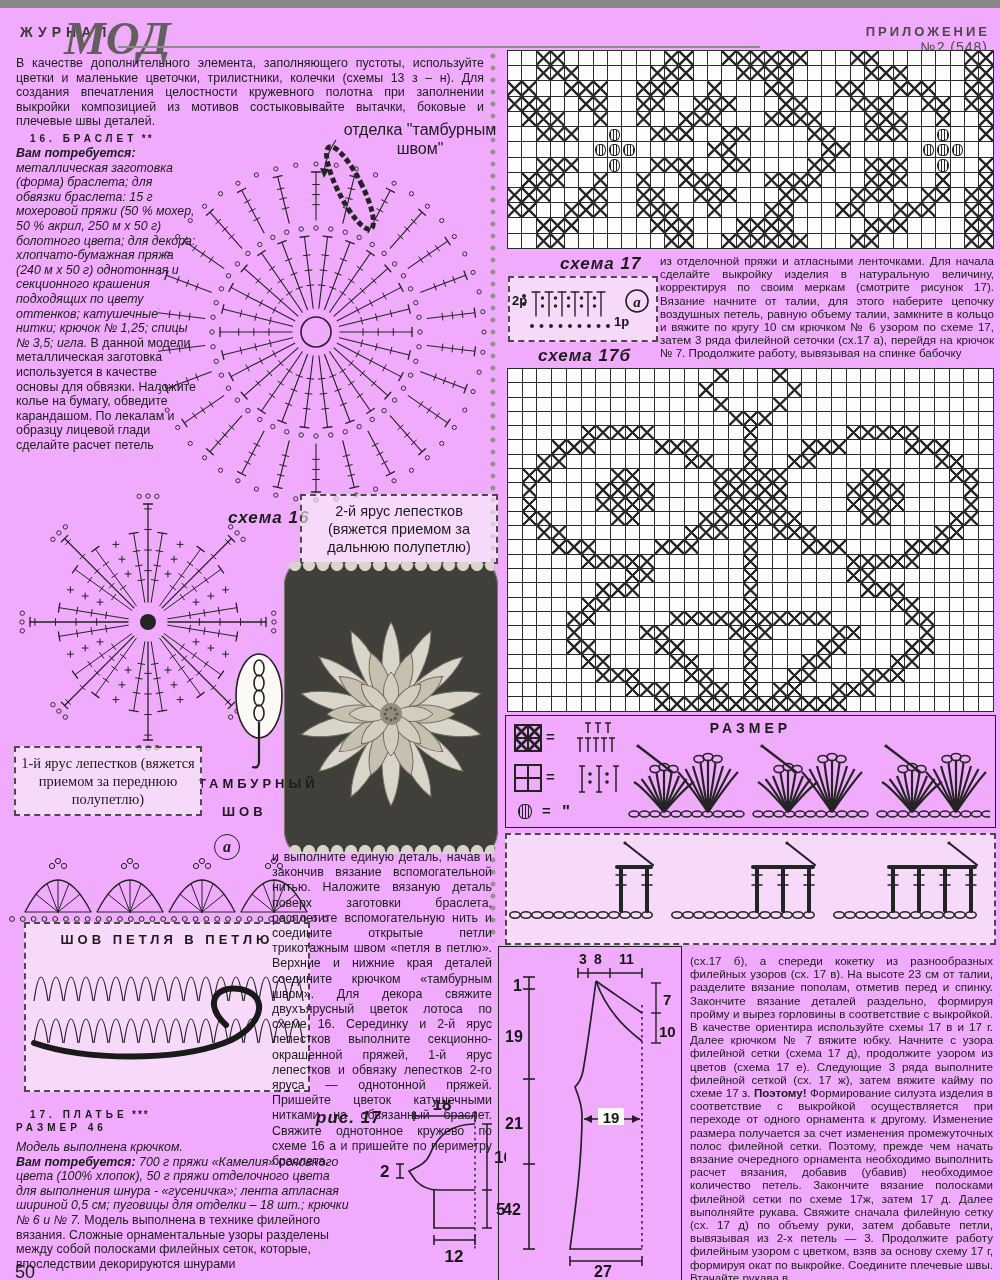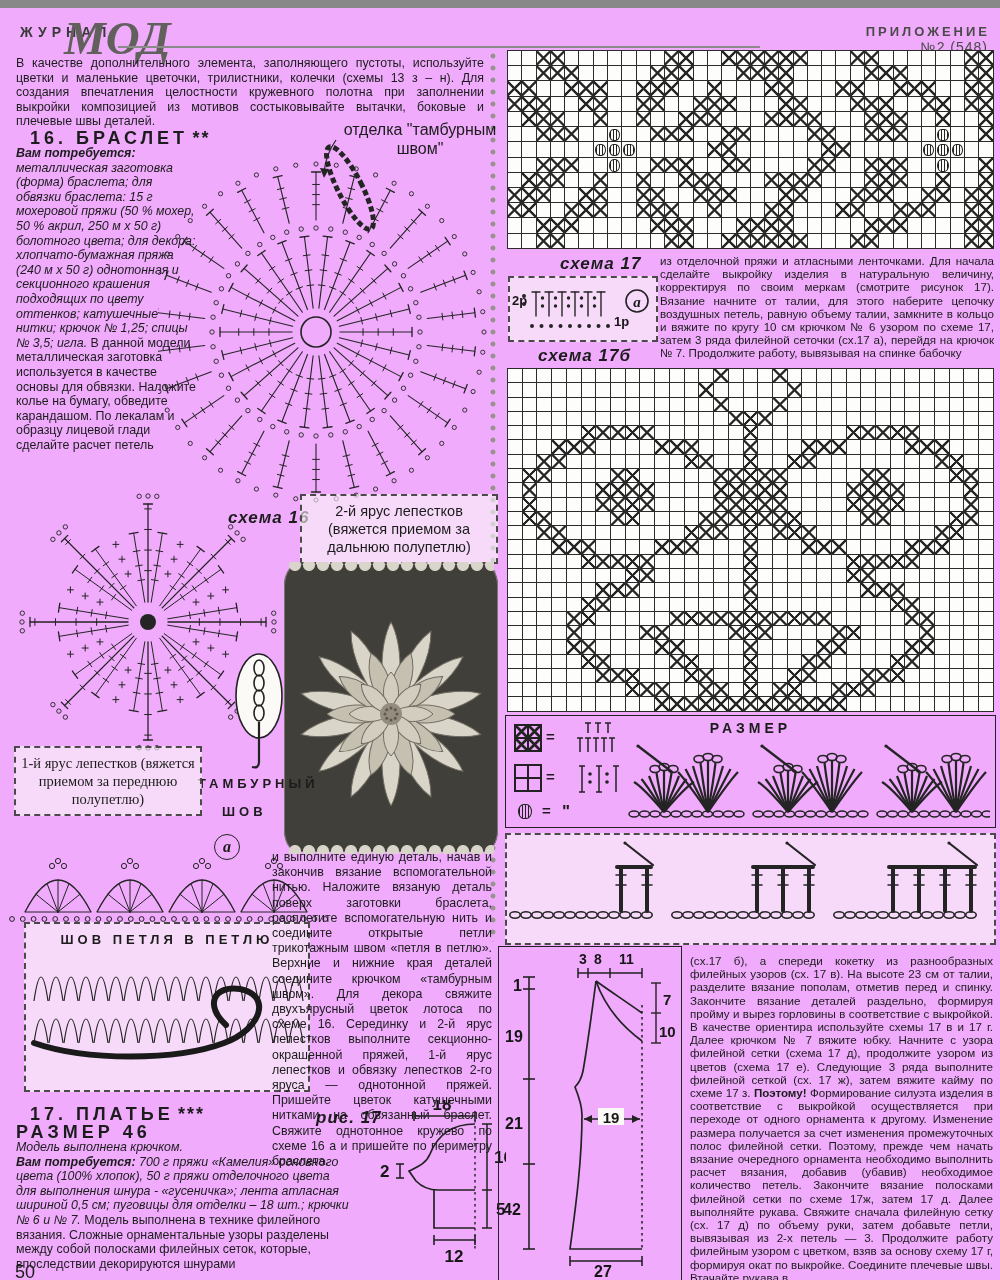--- a/index.html
+++ b/index.html
@@ -14,21 +14,21 @@
   .logo-top{font-size:14px;font-weight:bold;letter-spacing:5px;color:#3a3a3a;}
   .logo-main{font-family:"Liberation Serif",serif;font-size:47px;font-weight:bold;font-style:italic;
              color:#62605c;line-height:40px;}
   .hline{height:2px;background:#8a8a88;}
   .applique{font-size:13px;font-weight:bold;letter-spacing:3px;color:#4a4a48;text-align:right;}
   .appnum{font-size:14px;color:#4a4a48;text-align:right;letter-spacing:1px;}
   
   .t12{font-size:12.4px;line-height:14.6px;}
   .t11{font-size:11.6px;line-height:13.2px;}
   .mid{font-size:12.4px;line-height:15.2px;}
-  .sec-head{font-size:18px;font-weight:bold;letter-spacing:4px;}
+  .sec-head{font-size:10px;font-weight:bold;letter-spacing:4px;}
   .dotsep{width:6px;background-image:radial-gradient(circle,#97948f 2.2px,transparent 2.8px);
           background-size:6px 12px;background-repeat:repeat-y;}
   
   .fgrid{border-left:1px solid #2b2b2b;border-top:1px solid #2b2b2b;background:#fdfdfb;}
   .frow{display:flex;}
   .fcell{box-sizing:border-box;border-right:1px solid #2b2b2b;border-bottom:1px solid #2b2b2b;
          position:relative;}
   .c17 .fcell{width:calc(486px/34);height:calc(198px/13);}
   .c17b .fcell{width:calc(486px/33);height:calc(343px/24);}
   .fcell.x{background-image:

